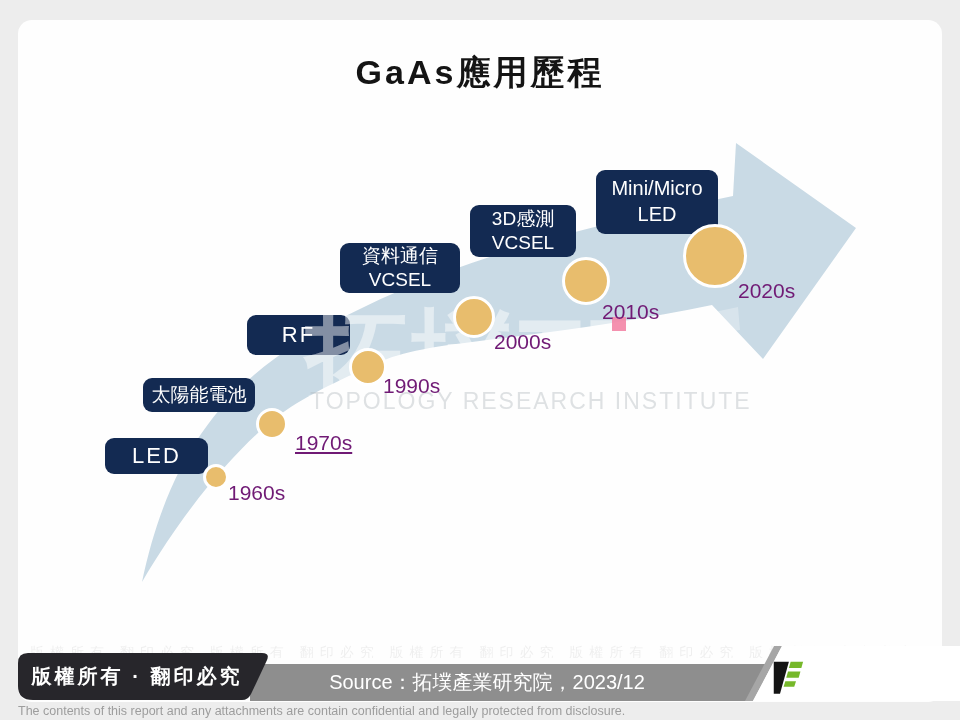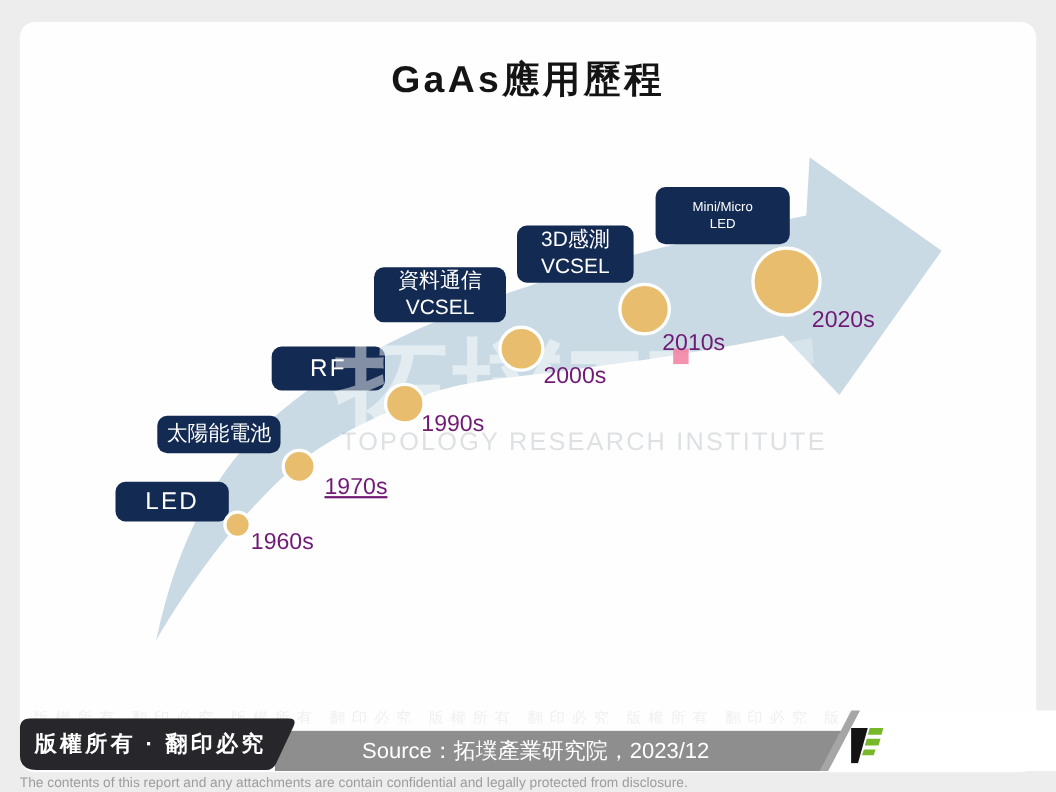--- a/index.html
+++ b/index.html
@@ -141,21 +141,21 @@
   <span>RF</span>
 </div>
 <div class="abs ms-box" style="left:340px;top:243px;width:120px;height:50px;font-size:19px;">
   <span>資料通信</span>
   <span>VCSEL</span>
 </div>
 <div class="abs ms-box" style="left:470px;top:205px;width:106px;height:52px;font-size:19px;align-items:center;">
   <span>3D感測</span>
   <span>VCSEL</span>
 </div>
-<div class="abs ms-box" style="left:596px;top:170px;width:122px;height:52px;font-size:12px;">
+<div class="abs ms-box" style="left:596px;top:170px;width:122px;height:64px;font-size:20px;">
   <span>Mini/Micro</span>
   <span>LED</span>
 </div>
 
 <div class="abs wm-logo">拓墣TRI</div>
 <div class="abs wm-sub">TOPOLOGY RESEARCH INSTITUTE</div>
 <div class="abs wm-pink"></div>
 
 <div class="abs ms-circle" style="left:203px;top:464px;width:26px;height:26px;"></div>
 <div class="abs ms-circle" style="left:256px;top:408px;width:32px;height:32px;"></div>

